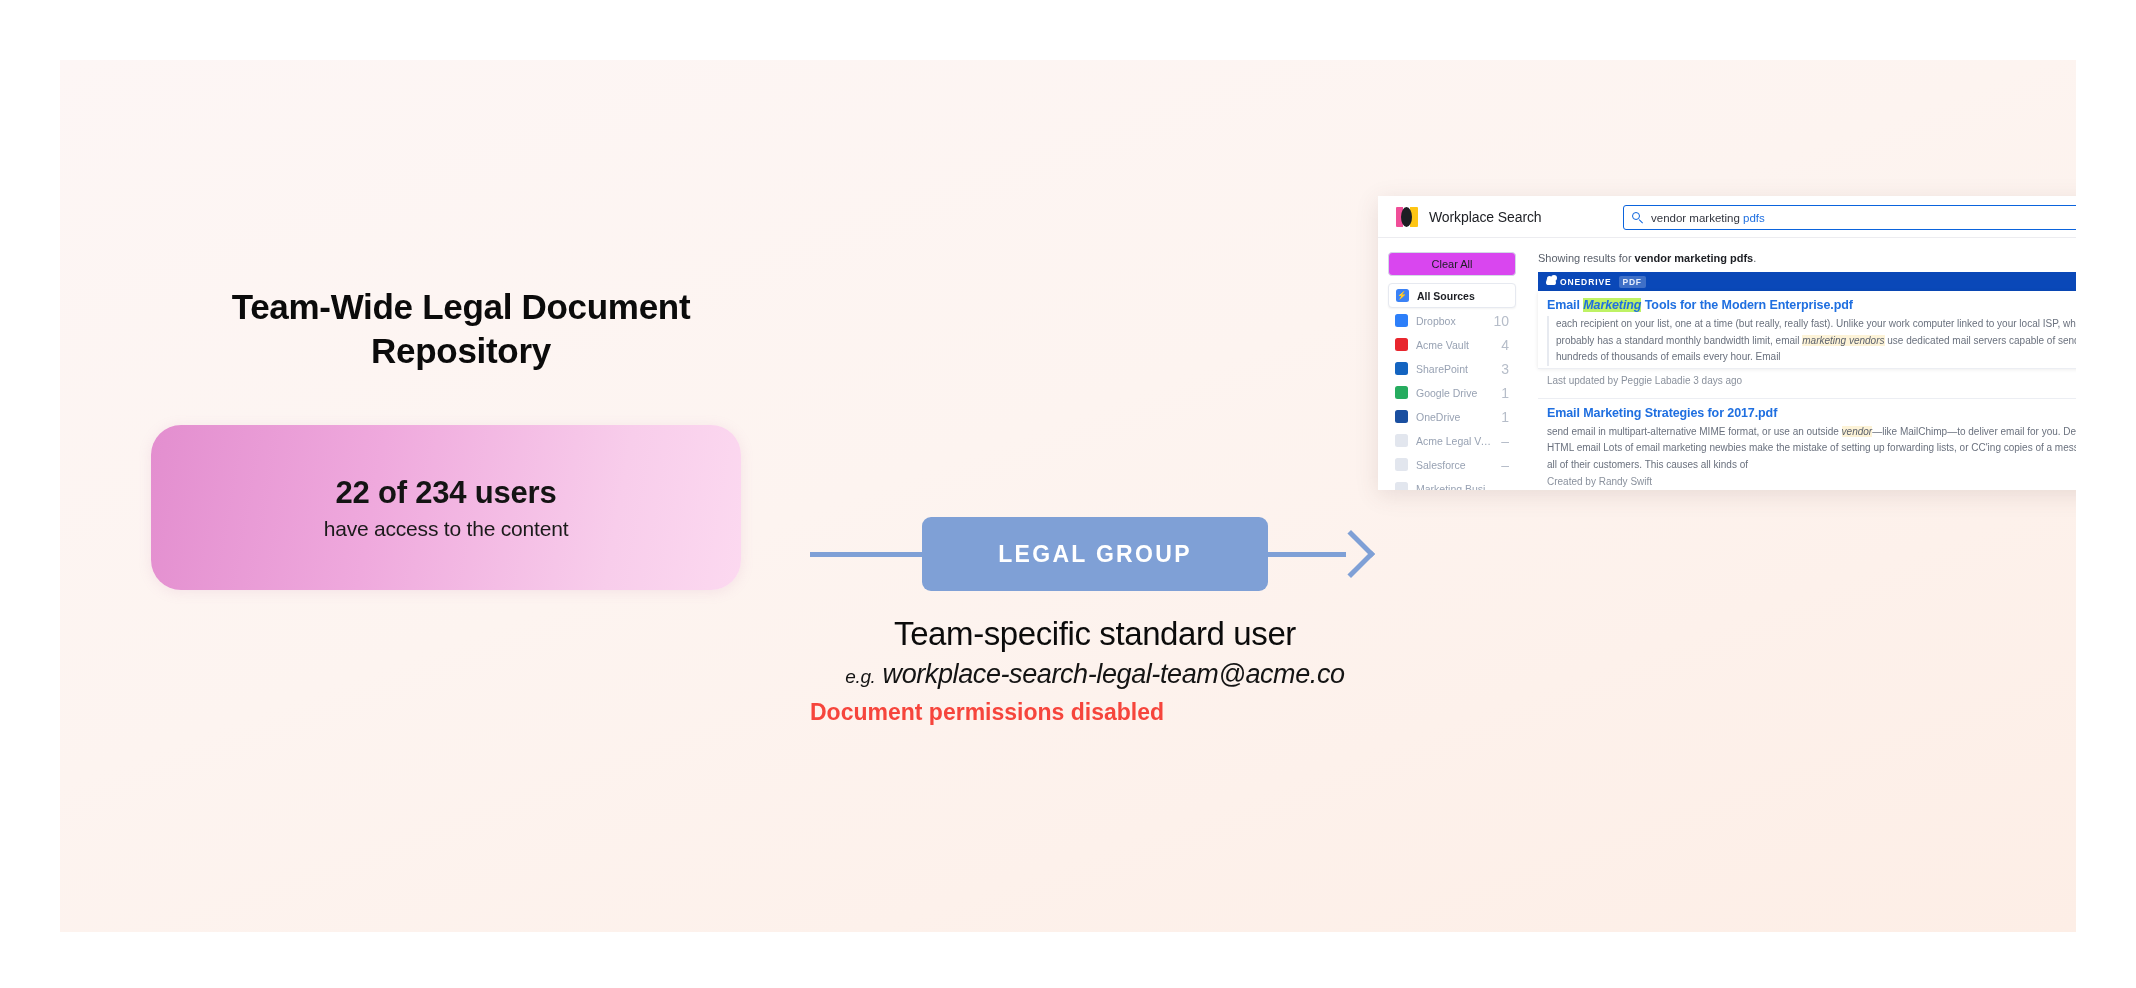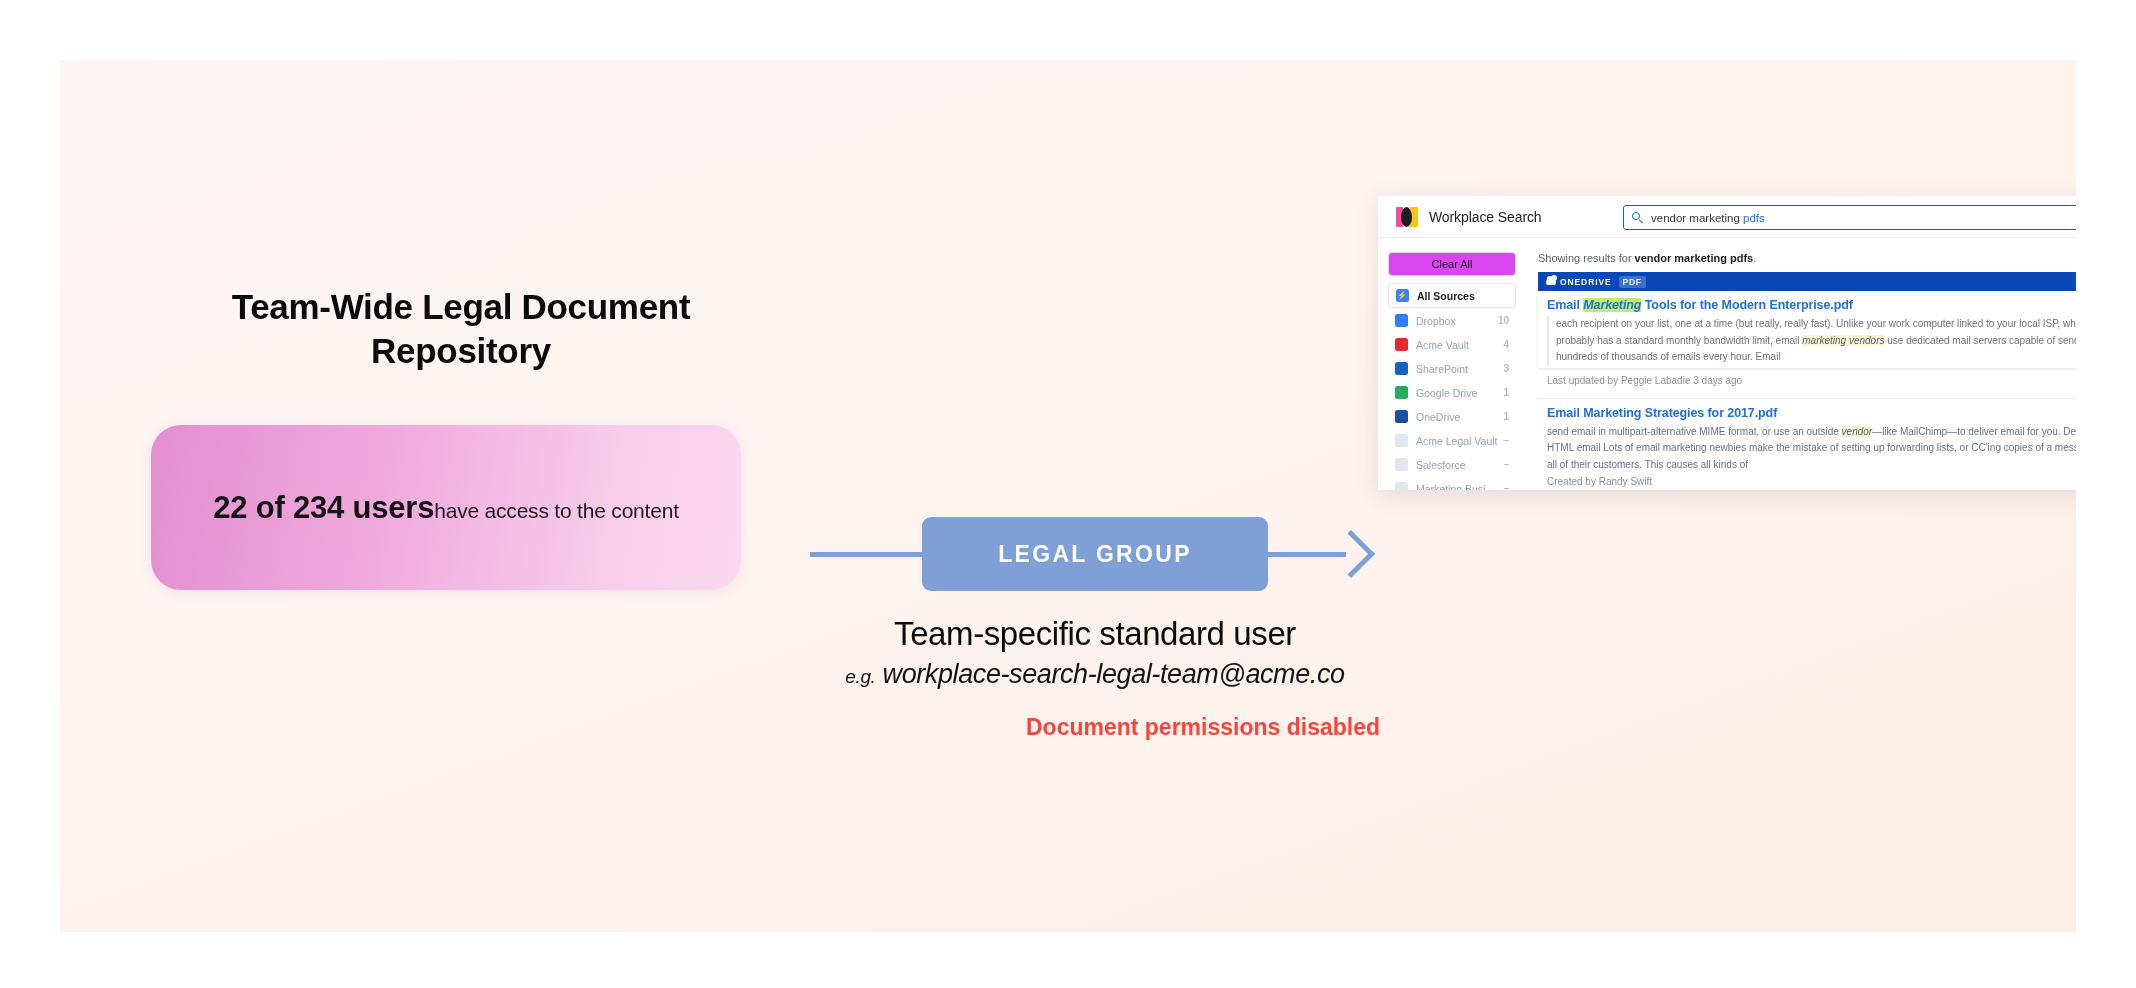--- a/index.html
+++ b/index.html
@@ -23,21 +23,21 @@
   #left-block { position: absolute; left: 91px; top: 225px; width: 620px; }
   #repo-title {
     font-size: 35px; font-weight: bold; color: #0b0b0b;
     text-align: center; line-height: 1.26; letter-spacing: -0.3px;
   }
   #access-card {
     margin-top: 52px;
     width: 590px; height: 165px;
     border-radius: 30px;
     background: linear-gradient(100deg, #e38ecf 0%, #efa9dd 38%, #f8cdeb 78%, #fcd9f0 100%);
-    display: flex; flex-direction: row;
+    display: flex; flex-direction: column;
     align-items: center; justify-content: center;
     box-shadow: 0 2px 14px rgba(190,120,170,.14);
   }
   #access-primary { font-size: 31px; font-weight: bold; color: #141414; letter-spacing: -.2px; }
   #access-secondary { font-size: 21px; color: #1b1b1b; margin-top: 6px; letter-spacing: -.2px; }
 
   
   #mid-block { position: absolute; left: 750px; top: 455px; width: 570px; }
   #arrow-row { position: relative; height: 78px; }
   .arrow-line {
@@ -61,21 +61,21 @@
   #mid-title {
     margin-top: 22px; text-align: center;
     font-size: 33px; color: #0b0b0b; letter-spacing: -.4px;
   }
   #mid-example {
     margin-top: 6px; text-align: center;
     font-size: 27px; font-style: italic; color: #141414; letter-spacing: -.4px;
   }
   #mid-example .eg { font-size: 19px; }
   #mid-warning {
-    margin-top: 24px; text-align: right;
+    margin-top: 9px; text-align: left;
     font-size: 23px; font-weight: bold; color: #f6453c;
   }
 
   
   #ws {
     position: absolute;
     left: 1318px; top: 136px;
     width: 758px; height: 294px;
     background: #ffffff;
     box-shadow: 0 5px 22px rgba(90,60,60,.13);
@@ -116,21 +116,21 @@
     margin-top: 7px; height: 25px; border: 1px solid #e6e9f0; border-radius: 4px;
     background: #fff; display: flex; align-items: center; padding: 0 7px;
     box-shadow: 0 1px 2px rgba(0,0,0,.05);
   }
   .src-row {
     height: 23px; display: flex; align-items: center; padding: 0 7px; margin-top: 1px;
   }
   .src-ico { width: 13px; height: 13px; border-radius: 2.5px; flex: none; position: relative;
              font-size: 8px; color: #fff; display:flex; align-items:center; justify-content:center; font-weight:bold;}
   .src-label { margin-left: 8px; font-size: 10.5px; color: #98a2b3; white-space: nowrap; overflow: hidden; text-overflow: ellipsis; }
-  .src-count { margin-left: auto; font-size: 10px; color: #b6bdc9; padding-left: 5px; font-weight: bold; }
+  .src-count { margin-left: auto; font-size: 14px; color: #b6bdc9; padding-left: 5px; }
 
   
   #ws-results { flex: 1; padding: 13px 14px 0 12px; overflow: hidden; }
   #showing { font-size: 11px; color: #5a606b; margin-bottom: 8px; }
   #showing b { color: #1c1e23; }
 
   .res-banner {
     background: #0a48b8; height: 19px; display: flex; align-items: center;
     padding: 0 8px; gap: 7px;
   }

